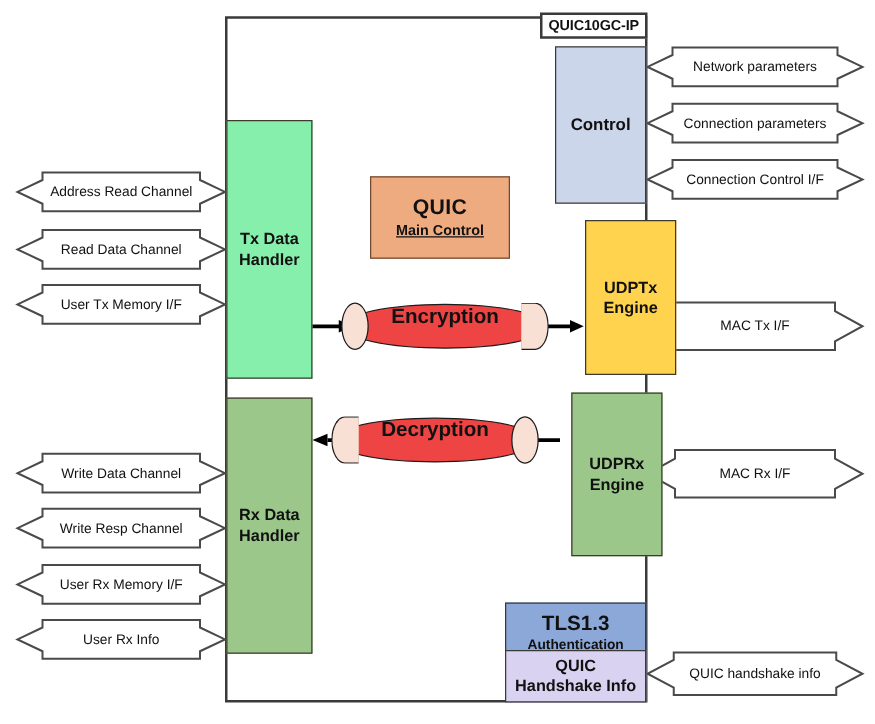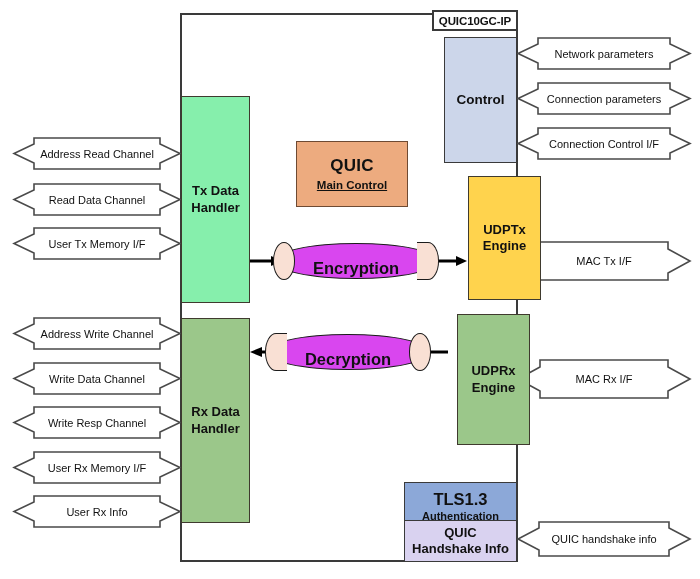--- a/index.html
+++ b/index.html
@@ -40,24 +40,24 @@
     color:#111;
     line-height:1.25;
   }
   .blk .t1{font-weight:bold;}
   .blk .t2{font-weight:bold;}
 
   
   .cyl{
     position:absolute;
     box-sizing:border-box;
-    background:#d946ef;
+    background:#ef4444;
     border:1.8px solid #1b1b1b;
     border-radius:50%/50%;
-    display:flex;align-items:flex-end;justify-content:center;
+    display:flex;align-items:flex-start;justify-content:center;
   }
   .cyl .cyl-label{
     font-weight:bold;font-size:16.5px;color:#111;
     position:relative;z-index:3;
   }
   .cyl .cap{
     position:absolute;top:-1.8px;width:22px;height:calc(100% + 3.6px);
     border:1.8px solid #1b1b1b;
     border-radius:50%;
     background:#f9e0d4;
@@ -106,26 +106,20 @@
     <span class="lbl">Read Data Channel</span>
   </div>
 
   <div class="dbl-arrow" style="left:12px;top:226px;width:170px;height:35px;">
     <svg width="170" height="35" viewBox="0 0 170 35">
       <path d="M 22 2 L 148 2 L 148 8 L 168 17.5 L 148 27 L 148 33 L 22 33 L 22 27 L 2 17.5 L 22 8 Z" fill="#ffffff" stroke="#4a4a4a" stroke-width="1.6" stroke-linejoin="miter"></path>
     </svg>
     <span class="lbl">User Tx Memory I/F</span>
   </div>
 
-  <div class="dbl-arrow" style="left:12px;top:316px;width:170px;height:35px;">
-    <svg width="170" height="35" viewBox="0 0 170 35">
-      <path d="M 22 2 L 148 2 L 148 8 L 168 17.5 L 148 27 L 148 33 L 22 33 L 22 27 L 2 17.5 L 22 8 Z" fill="#ffffff" stroke="#4a4a4a" stroke-width="1.6" stroke-linejoin="miter"></path>
-    </svg>
-    <span class="lbl">Address Write Channel</span>
-  </div>
 
   <div class="dbl-arrow" style="left:12px;top:361px;width:170px;height:35px;">
     <svg width="170" height="35" viewBox="0 0 170 35">
       <path d="M 22 2 L 148 2 L 148 8 L 168 17.5 L 148 27 L 148 33 L 22 33 L 22 27 L 2 17.5 L 22 8 Z" fill="#ffffff" stroke="#4a4a4a" stroke-width="1.6" stroke-linejoin="miter"></path>
     </svg>
     <span class="lbl">Write Data Channel</span>
   </div>
 
   <div class="dbl-arrow" style="left:12px;top:405px;width:170px;height:35px;">
     <svg width="170" height="35" viewBox="0 0 170 35">

